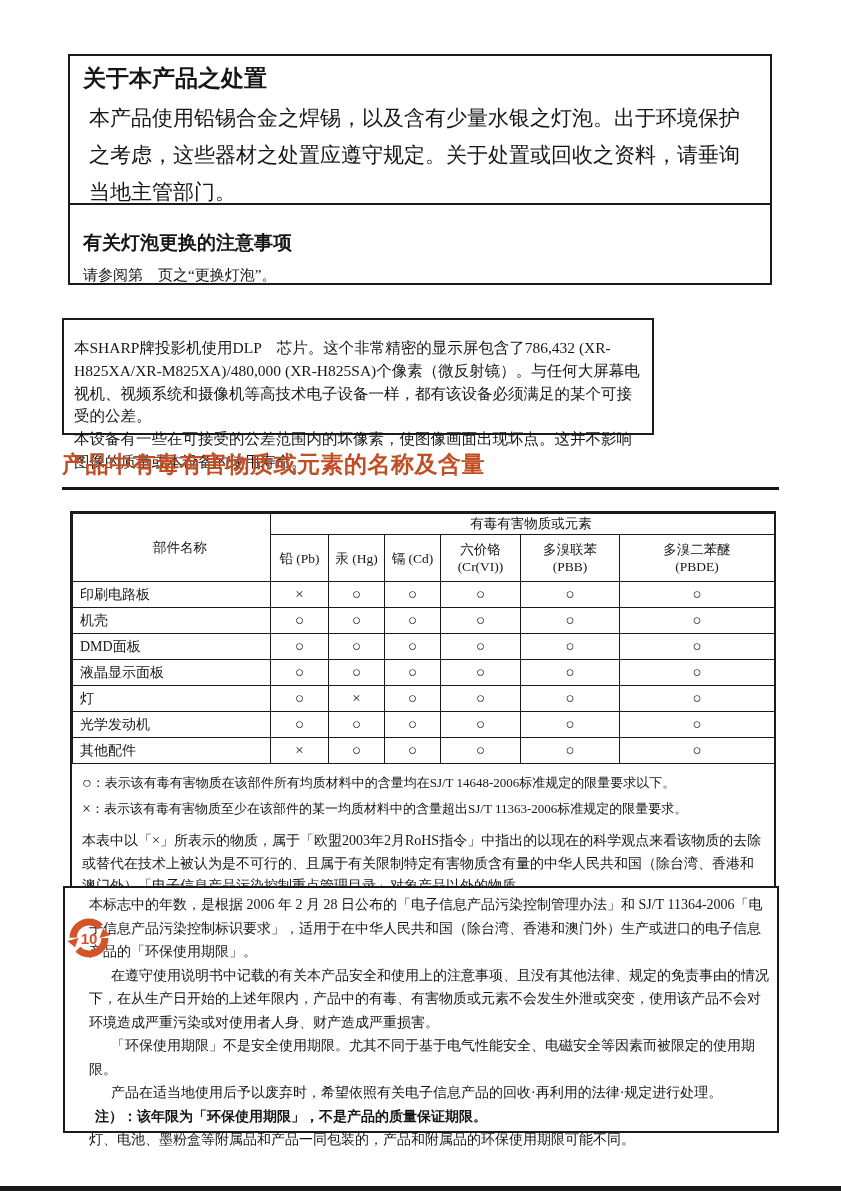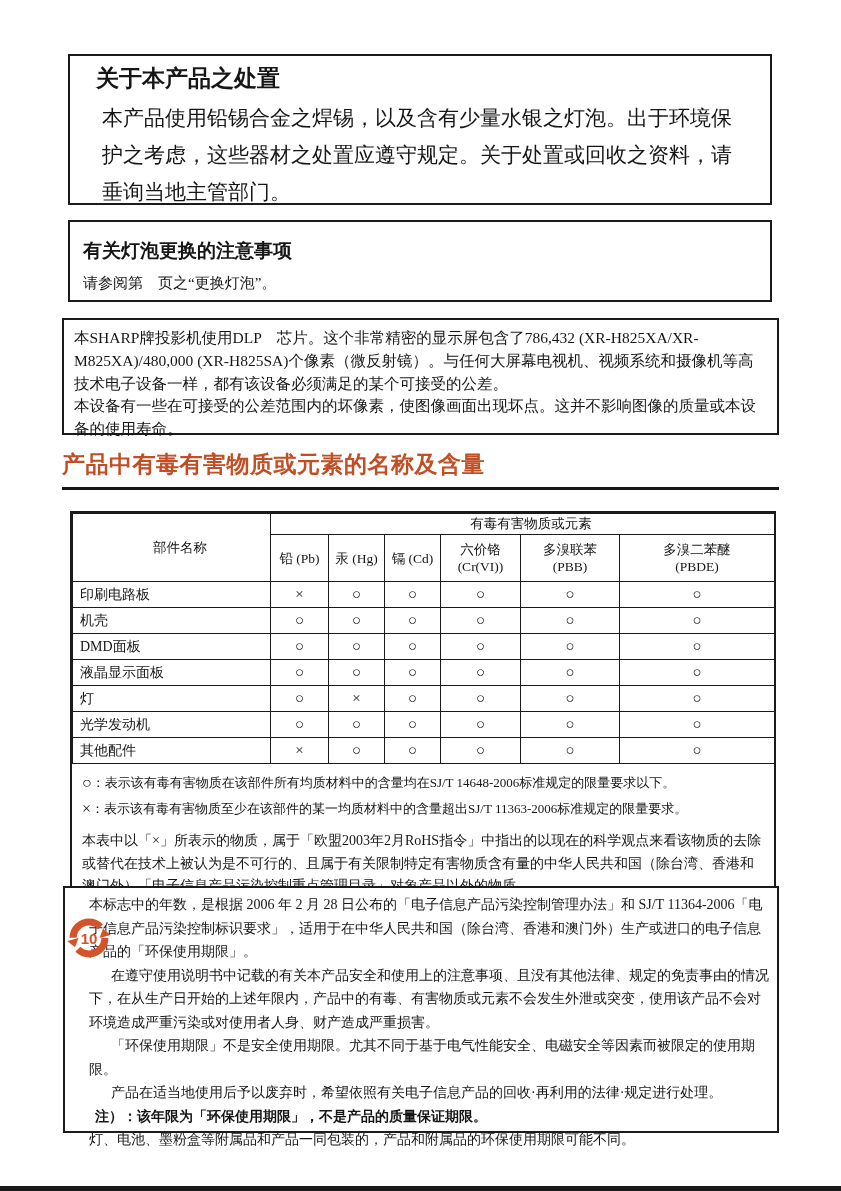--- a/index.html
+++ b/index.html
@@ -1,30 +1,30 @@
 <!DOCTYPE html>
 <html><head>
 <meta charset="utf-8">
 <style>
   html,body{margin:0;padding:0;background:#ffffff;}
   .page{position:relative;width:841px;height:1191px;background:#ffffff;overflow:hidden;
         color:#161616;font-family:"Liberation Serif","DejaVu Serif",serif;}
   .nbox{position:absolute;box-sizing:border-box;border:2px solid #1b1b1b;background:#fff;}
   
-  .box1{left:68px;top:54px;width:704px;height:151px;padding:4px 26px;}
+  .box1{left:68px;top:54px;width:704px;height:151px;padding:4px 13px;}
   .box1 h2{margin:3px 0 2px;font-family:"Liberation Sans","DejaVu Sans",sans-serif;
            font-size:23px;font-weight:bold;}
   .box1 p{margin:6px;font-size:21px;line-height:37px;}
   
-  .box2{left:68px;top:220px;width:704px;height:82px;padding:14px 13px;}
+  .box2{left:68px;top:203px;width:704px;height:82px;padding:23px 13px;}
   .box2 h2{margin:2px 0 0;font-family:"Liberation Sans","DejaVu Sans",sans-serif;
            font-size:19px;font-weight:bold;}
   .box2 p{margin:10px 0 8px;font-size:15px;}
   
-  .box3{left:62px;top:318px;width:717px;height:117px;padding:7px 10px;}
+  .box3{left:62px;top:318px;width:592px;height:117px;padding:17px 10px;}
   .box3 p{margin:0;font-size:15.5px;line-height:22.8px;}
   
   .section-heading{position:absolute;left:62px;top:449px;margin:0;width:717px;
         font-family:"Liberation Sans","DejaVu Sans",sans-serif;
         font-size:23px;font-weight:bold;color:#C14E24;letter-spacing:.5px;}
   .heading-rule{position:absolute;left:62px;top:487px;width:717px;height:3px;background:#161616;}
   
   .table-box{left:70px;top:511px;width:706px;height:375px;border-bottom:none;overflow:hidden;}
   table.hz{border-collapse:collapse;table-layout:fixed;width:702px;}
   table.hz td,table.hz th{border:1px solid #1b1b1b;font-weight:normal;

